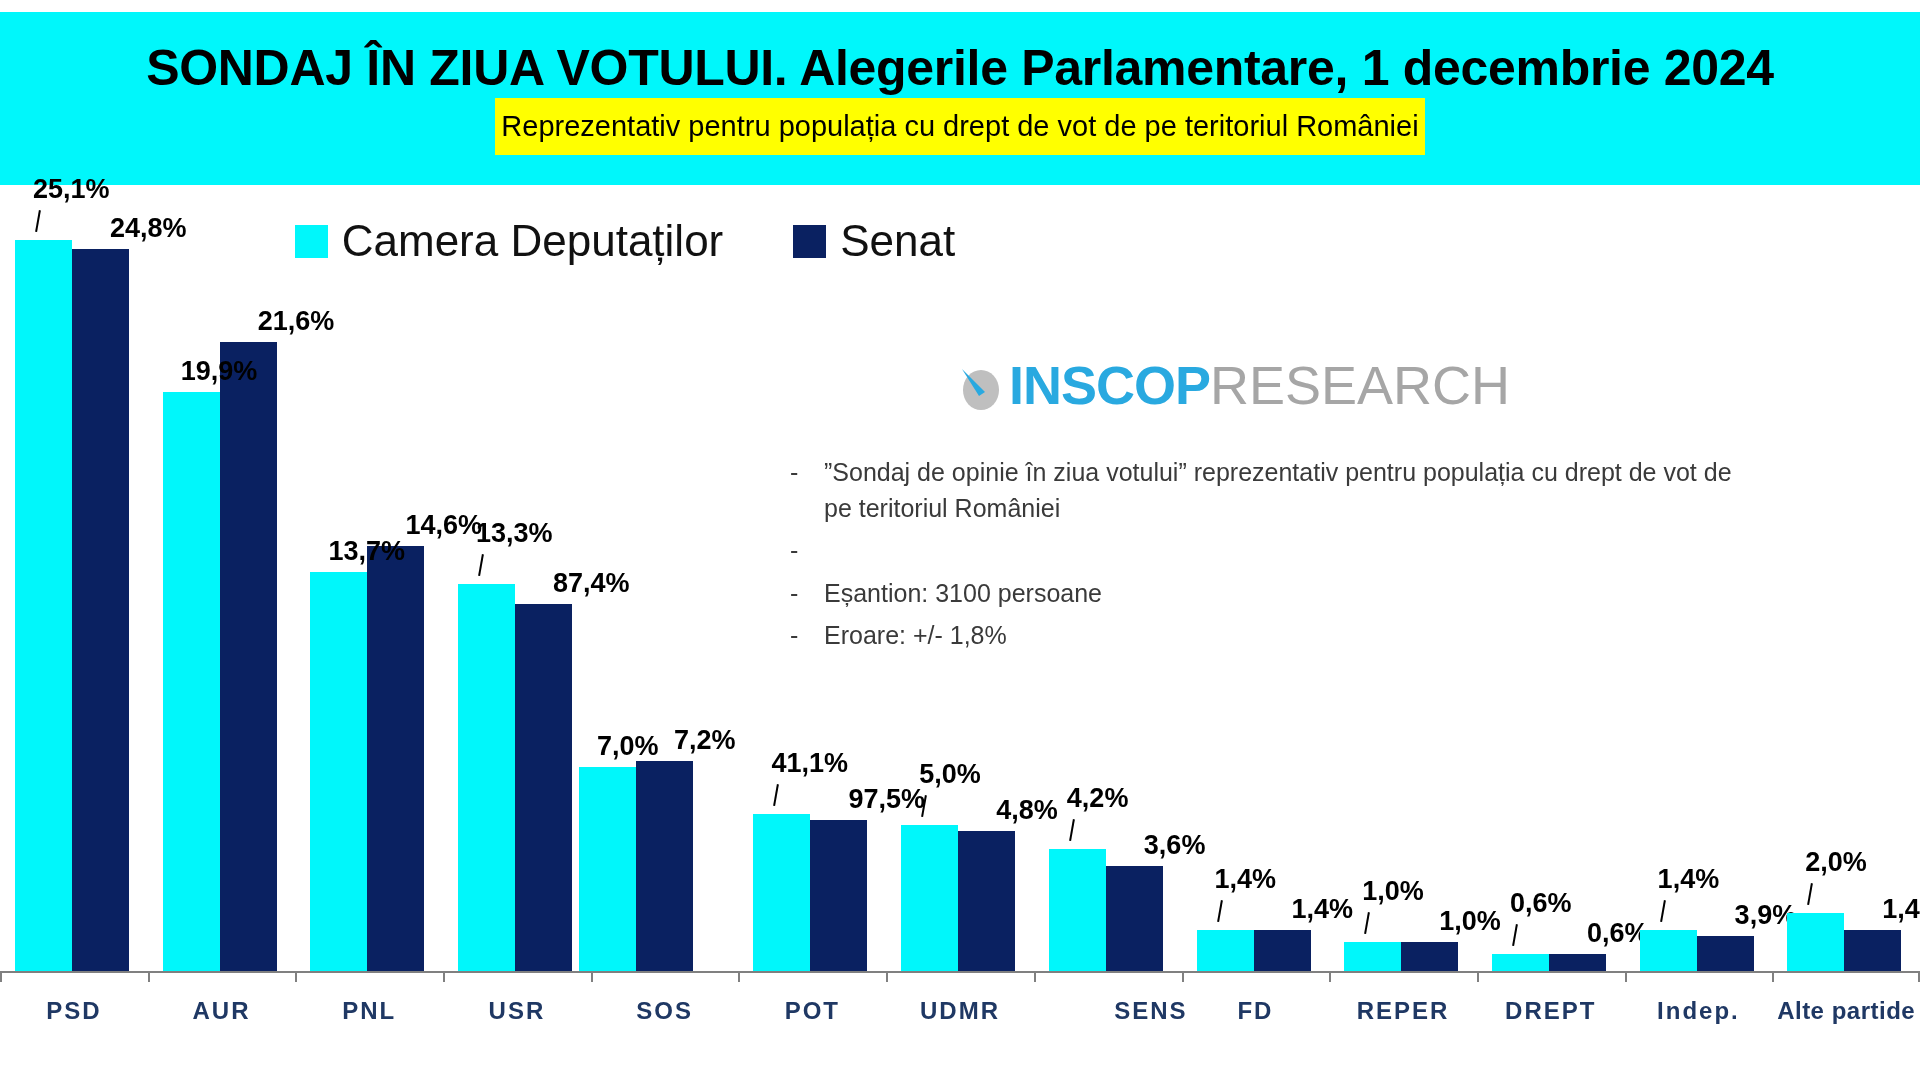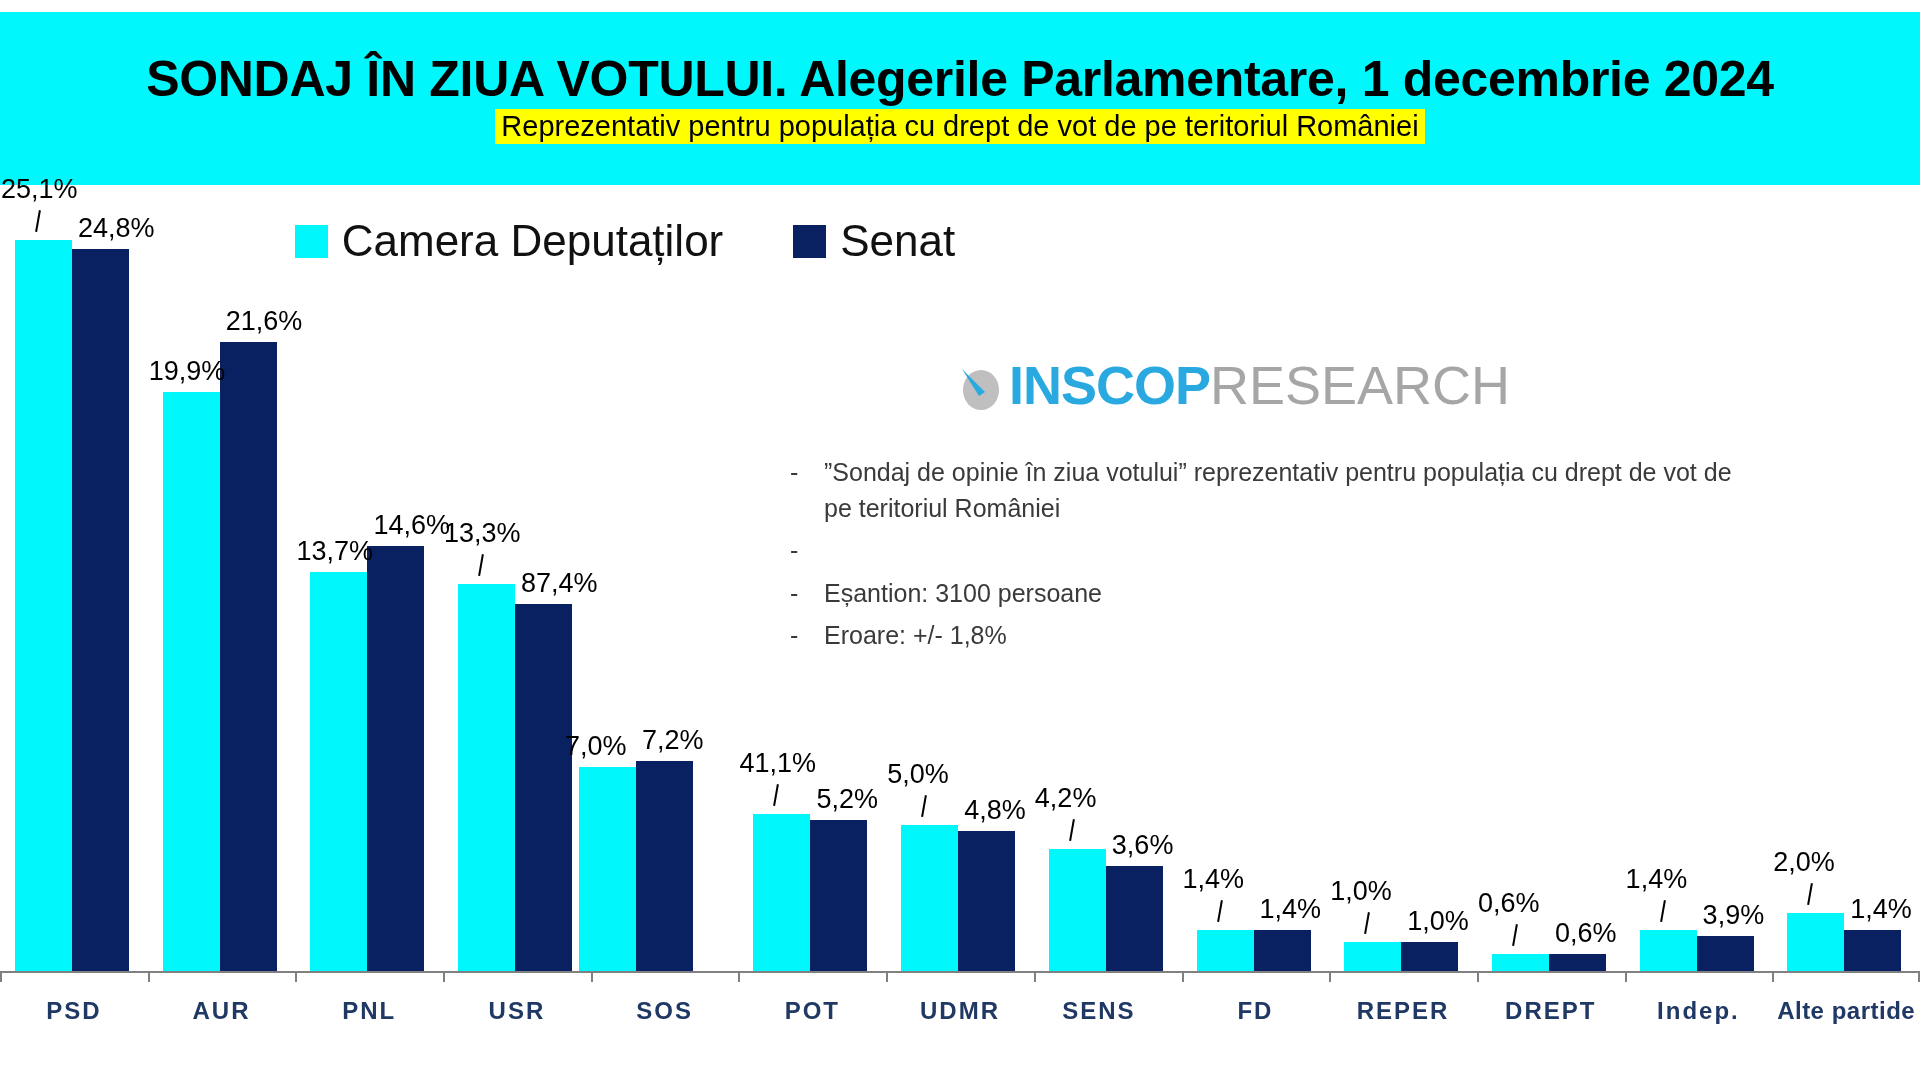--- a/index.html
+++ b/index.html
@@ -19,21 +19,21 @@
   }
   #header-title{
     font-size:50px;font-weight:bold;color:#000;
     letter-spacing:-0.3px;
     white-space:nowrap;
     line-height:1.05;
     margin:0 0 4px 0;
   }
   #header-subtitle{
     font-size:29px;color:#000;background:#ffff00;
-    padding:1px 6px;white-space:nowrap;line-height:1.15;
+    padding:12px 6px;white-space:nowrap;line-height:1.15;
   }
 
   
   #legend{
     position:absolute;left:0;top:213px;width:1250px;height:56px;
     display:flex;align-items:center;justify-content:center;gap:70px;
   }
   .legend-item{display:flex;align-items:center;gap:14px;}
   .legend-swatch{width:33px;height:33px;display:block;}
   .legend-label{font-size:44px;color:#111;white-space:nowrap;}
@@ -60,23 +60,24 @@
   .group{
     position:absolute;bottom:0;height:786px;
   }
   .bar{
     position:absolute;bottom:0;
   }
   .bar.a{background:#00f7fb;}
   .bar.b{background:#0a2161;}
   .dlabel{
     position:absolute;
-    font-size:27px;font-weight:normal;color:#000;
+    font-size:27px;font-weight:bold;color:#000;
     white-space:nowrap;
     line-height:1;
+    padding-left:32px;
   }
   .leader{position:absolute;background:#000;width:1.6px;}
 
   
   #axis-line{
     position:absolute;left:0;top:786px;width:1920px;height:2px;background:#808080;
   }
   .tick{position:absolute;top:786px;width:2px;height:11px;background:#808080;}
   #cat-labels{position:absolute;top:802px;left:0;width:1920px;height:60px;text-decoration:underline;}
   .cat{
@@ -165,21 +166,21 @@
       <div class="group" style="left: 564px; width: 147.692px; margin-top: 36px;">
         <div class="bar a" style="left: 15px; width: 57px; height: 203.778px;"></div>
         <div class="bar b" style="left: 72px; width: 57px; height: 209.6px;"></div>
         <div class="dlabel" style="left: 1px; top: 548.222px;">7,0%</div>
         <div class="dlabel" style="left: 78px; top: 542.4px;">7,2%</div>
       </div>
       <div class="group" style="left: 738.462px; width: 147.692px;">
         <div class="bar a" style="left: 15px; width: 57px; height: 157.2px;"></div>
         <div class="bar b" style="left: 72px; width: 57px; height: 151.378px;"></div>
         <div class="dlabel" style="left: 1px; top: 564.8px;">41,1%</div>
-        <div class="dlabel" style="left: 78px; top: 600.622px;">5,2%</div>
+        <div class="dlabel" style="left: 78px; top: 600.622px;">97,5%</div>
         <div class="leader" style="left: 37px; top: 598.8px; height: 22px; transform: rotate(10deg);"></div>
       </div>
       <div class="group" style="left: 886.154px; width: 147.692px;">
         <div class="bar a" style="left: 15px; width: 57px; height: 145.556px;"></div>
         <div class="bar b" style="left: 72px; width: 57px; height: 139.733px;"></div>
         <div class="dlabel" style="left: 1px; top: 576.444px; text-align: right;">5,0%</div>
         <div class="dlabel" style="left: 78px; top: 612.267px;">4,8%</div>
         <div class="leader" style="left: 37px; top: 610.444px; height: 22px; transform: rotate(10deg);"></div>
       </div>
       <div class="group" style="left: 1033.85px; width: 147.692px;">
@@ -227,21 +228,21 @@
     </div>
   <div id="axis-line"></div>
   <div id="cat-labels">
       <div class="cat" style="left: 0px; width: 147.692px;">PSD</div>
       <div class="cat" style="left: 147.692px; width: 147.692px;">AUR</div>
       <div class="cat" style="left: 295.385px; width: 147.692px;">PNL</div>
       <div class="cat" style="left: 443.077px; width: 147.692px;">USR</div>
       <div class="cat" style="left: 590.769px; width: 147.692px;">SOS</div>
       <div class="cat" style="left: 738.462px; width: 147.692px;">POT</div>
       <div class="cat" style="left: 886.154px; width: 147.692px;">UDMR</div>
-      <div class="cat" style="left: 1025px; width: 147.692px;">SENS</div>
+      <div class="cat" style="left: 1077px; width: 147.692px;">SENS</div>
       <div class="cat" style="left: 1181.54px; width: 147.692px;">FD</div>
       <div class="cat" style="left: 1329.23px; width: 147.692px;">REPER</div>
       <div class="cat" style="left: 1476.92px; width: 147.692px;">DREPT</div>
       <div class="cat" style="left: 1624.62px; width: 147.692px;">Indep.</div>
       <div class="cat narrow" style="left: 1772.31px; width: 147.692px;">Alte partide</div>
     </div>
 <div class="tick" style="left: 0px;"></div>
     <div class="tick" style="left: 147.692px;"></div>
     <div class="tick" style="left: 295.385px;"></div>
     <div class="tick" style="left: 443.077px;"></div>

